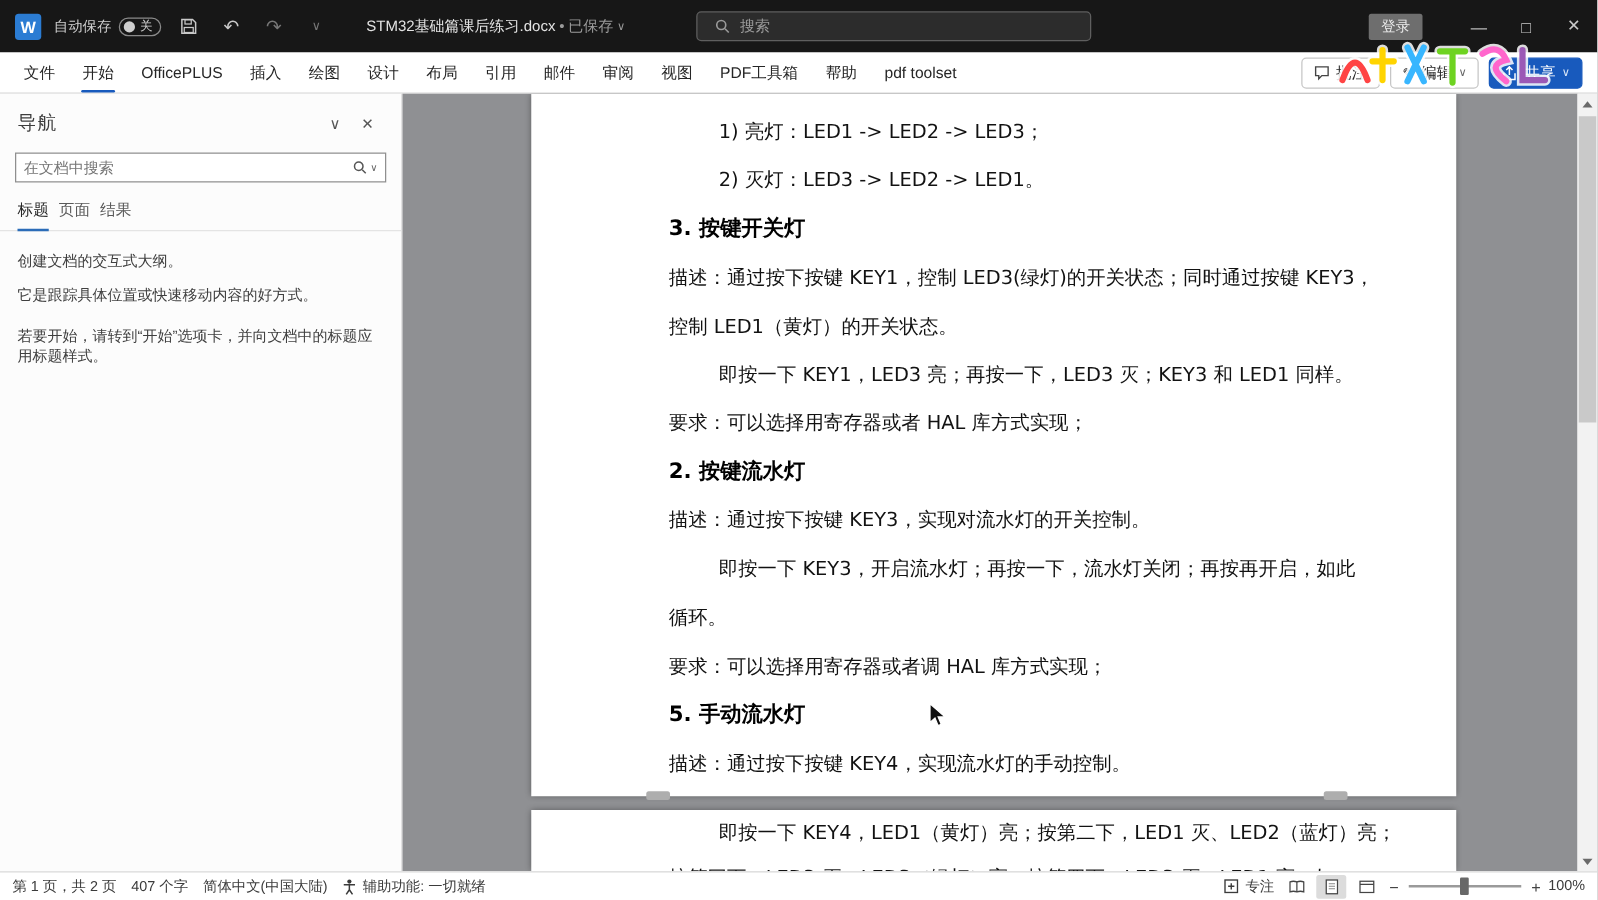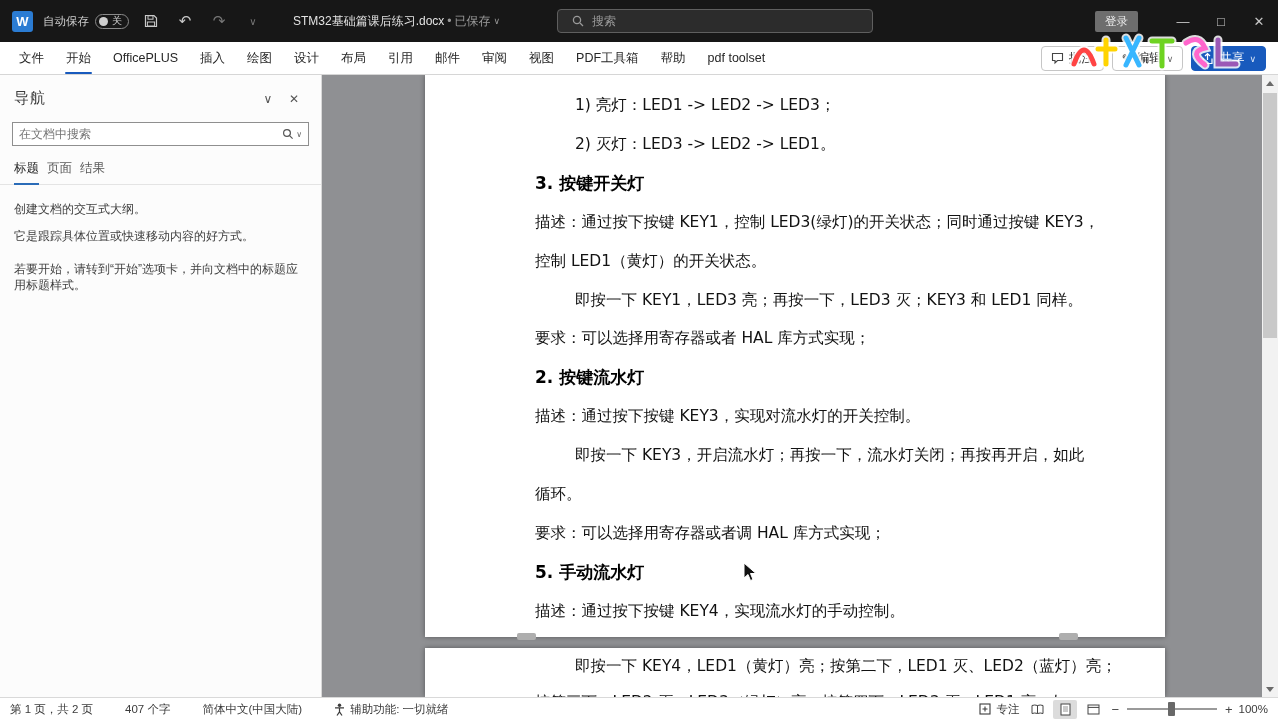--- a/index.html
+++ b/index.html
@@ -71,21 +71,21 @@
   
   .scrollbar{position:absolute;right:0;top:0;bottom:0;width:16px;background:#f2f2f2;}
   .sb-arrow{height:16px;display:flex;align-items:center;justify-content:center;}
   .sb-arrow .tri-up{width:0;height:0;border-left:4px solid transparent;border-right:4px solid transparent;border-bottom:5px solid #6a6a6a;}
   .sb-arrow .tri-dn{width:0;height:0;border-left:4px solid transparent;border-right:4px solid transparent;border-top:5px solid #6a6a6a;}
   .sb-arrow.bottom{position:absolute;bottom:0;left:0;right:0;}
   .sb-thumb{position:absolute;top:18px;left:1px;right:1px;height:245px;background:#c9c9c9;}
 
   
   .statusbar{position:absolute;left:0;right:0;bottom:0;height:23px;background:#fff;border-top:1px solid #d9d9d9;display:flex;align-items:center;font-size:11.5px;color:#3b3b3b;}
-  .sb-left{display:flex;align-items:center;gap:32px;padding-left:10px;}
+  .sb-left{display:flex;align-items:center;gap:12px;padding-left:10px;}
   .sb-item{display:flex;align-items:center;gap:5px;white-space:nowrap;}
   .sb-right{position:absolute;right:10px;display:flex;align-items:center;gap:6px;}
   .viewicons{display:flex;align-items:center;gap:4px;}
   .vicon{width:24px;height:19px;display:flex;align-items:center;justify-content:center;border-radius:2px;}
   .vicon.active{background:#dcdcdc;}
   .zoomctl{display:flex;align-items:center;gap:8px;}
   .zoom-track{position:relative;width:90px;height:2px;background:#9a9a9a;}
   .zoom-thumb{position:absolute;left:41px;top:-6px;width:7px;height:14px;background:#686868;border-radius:1px;}
   .zsign{font-size:13px;color:#444;}
 

